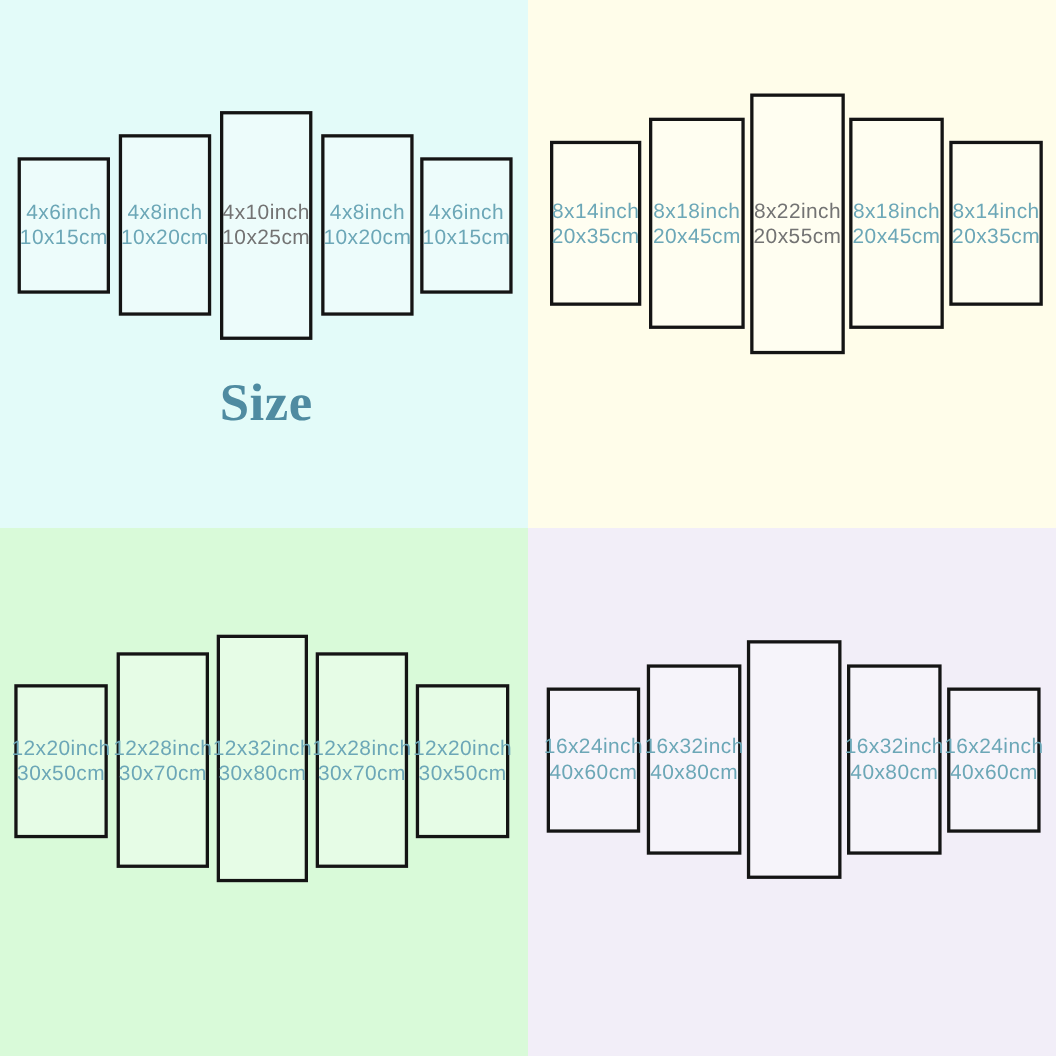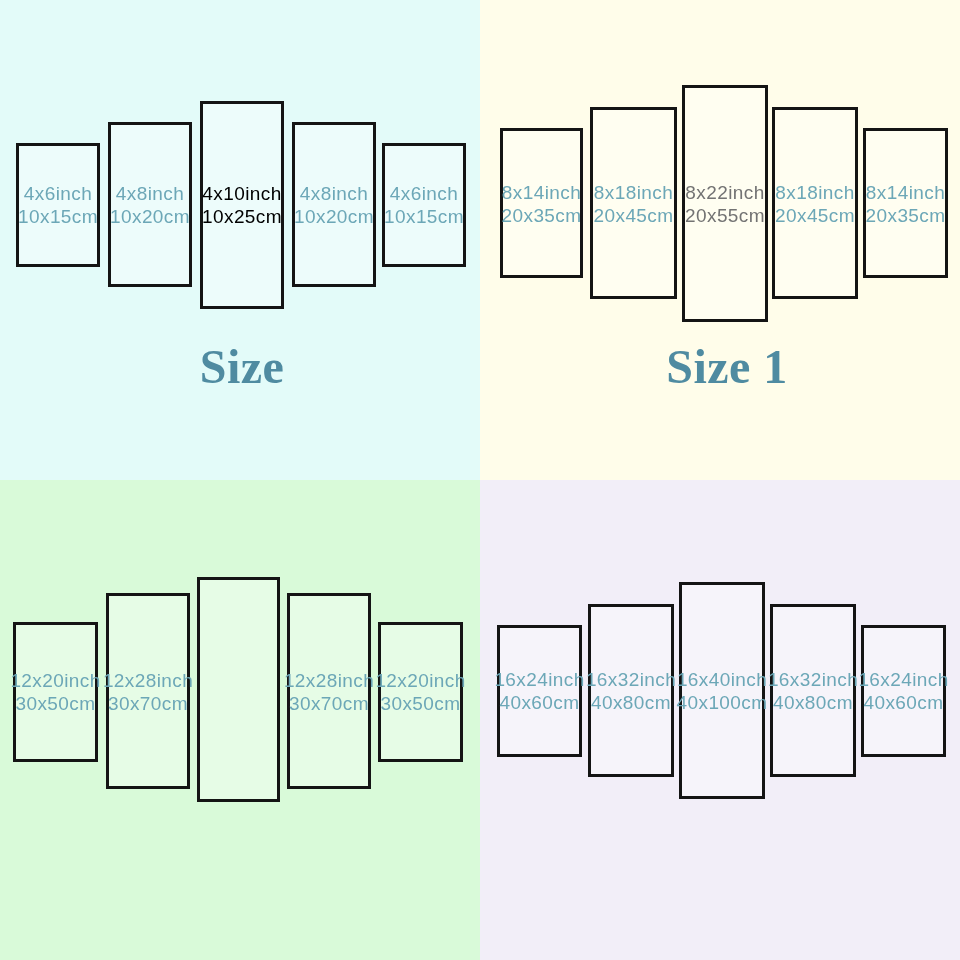--- a/index.html
+++ b/index.html
@@ -65,21 +65,21 @@
         <div class="panel-label" style="left: 58px; top: 182px; color: rgb(108, 167, 183);">
           <div>4x6inch</div>
           <div>10x15cm</div>
         </div>
         <div class="panel" style="left: 108px; top: 122px; width: 84px; height: 165px; border-color: rgb(20, 20, 20); background: rgba(255, 255, 255, 0.35);"></div>
         <div class="panel-label" style="left: 150px; top: 182px; color: rgb(108, 167, 183);">
           <div>4x8inch</div>
           <div>10x20cm</div>
         </div>
         <div class="panel" style="left: 200px; top: 101px; width: 84px; height: 208px; border-color: rgb(20, 20, 20); background: rgba(255, 255, 255, 0.35);"></div>
-        <div class="panel-label" style="left: 242px; top: 182px; color: #000000;">
+        <div class="panel-label" style="left: 242px; top: 182px; color: #737373;">
           <div>4x10inch</div>
           <div>10x25cm</div>
         </div>
         <div class="panel" style="left: 292px; top: 122px; width: 84px; height: 165px; border-color: rgb(20, 20, 20); background: rgba(255, 255, 255, 0.35);"></div>
         <div class="panel-label" style="left: 334px; top: 182px; color: rgb(108, 167, 183);">
           <div>4x8inch</div>
           <div>10x20cm</div>
         </div>
         <div class="panel" style="left: 382px; top: 143px; width: 84px; height: 124px; border-color: rgb(20, 20, 20); background: rgba(255, 255, 255, 0.35);"></div>
         <div class="panel-label" style="left: 424px; top: 182px; color: rgb(108, 167, 183);">
@@ -107,34 +107,37 @@
         <div class="panel" style="left: 292px; top: 107px; width: 86px; height: 192px; border-color: rgb(20, 20, 20); background: rgba(255, 255, 255, 0.35);"></div>
         <div class="panel-label" style="left: 335px; top: 181px; color: rgb(108, 167, 183);">
           <div>8x18inch</div>
           <div>20x45cm</div>
         </div>
         <div class="panel" style="left: 383px; top: 128px; width: 85px; height: 150px; border-color: rgb(20, 20, 20); background: rgba(255, 255, 255, 0.35);"></div>
         <div class="panel-label" style="left: 425.5px; top: 181px; color: rgb(108, 167, 183);">
           <div>8x14inch</div>
           <div>20x35cm</div>
         </div>
-        <h2 class="quadrant-title" style="left: 247px; top: 347px; color: rgb(79, 139, 161);">Size 1</h2>
       </section>
       <section class="quadrant" style="background: rgb(217, 250, 217);">
         <div class="panel" style="left: 13px; top: 142px; width: 85px; height: 140px; border-color: rgb(20, 20, 20); background: rgba(255, 255, 255, 0.35);"></div>
         <div class="panel-label" style="left: 55.5px; top: 189px; color: rgb(108, 167, 183);">
           <div>12x20inch</div>
           <div>30x50cm</div>
         </div>
         <div class="panel" style="left: 106px; top: 113px; width: 84px; height: 196px; border-color: rgb(20, 20, 20); background: rgba(255, 255, 255, 0.35);"></div>
         <div class="panel-label" style="left: 148px; top: 189px; color: rgb(108, 167, 183);">
           <div>12x28inch</div>
           <div>30x70cm</div>
         </div>
         <div class="panel" style="left: 197px; top: 97px; width: 83px; height: 225px; border-color: rgb(20, 20, 20); background: rgba(255, 255, 255, 0.35);"></div>
+        <div class="panel-label" style="left: 238.5px; top: 189px; color: rgb(108, 167, 183);">
+          <div>12x32inch</div>
+          <div>30x80cm</div>
+        </div>
         <div class="panel" style="left: 287px; top: 113px; width: 84px; height: 196px; border-color: rgb(20, 20, 20); background: rgba(255, 255, 255, 0.35);"></div>
         <div class="panel-label" style="left: 329px; top: 189px; color: rgb(108, 167, 183);">
           <div>12x28inch</div>
           <div>30x70cm</div>
         </div>
         <div class="panel" style="left: 378px; top: 142px; width: 85px; height: 140px; border-color: rgb(20, 20, 20); background: rgba(255, 255, 255, 0.35);"></div>
         <div class="panel-label" style="left: 420.5px; top: 189px; color: rgb(108, 167, 183);">
           <div>12x20inch</div>
           <div>30x50cm</div>
         </div>
@@ -144,24 +147,20 @@
         <div class="panel-label" style="left: 59.5px; top: 188px; color: rgb(108, 167, 183);">
           <div>16x24inch</div>
           <div>40x60cm</div>
         </div>
         <div class="panel" style="left: 108px; top: 124px; width: 86px; height: 173px; border-color: rgb(20, 20, 20); background: rgba(255, 255, 255, 0.35);"></div>
         <div class="panel-label" style="left: 151px; top: 188px; color: rgb(108, 167, 183);">
           <div>16x32inch</div>
           <div>40x80cm</div>
         </div>
         <div class="panel" style="left: 199px; top: 102px; width: 86px; height: 217px; border-color: rgb(20, 20, 20); background: rgba(255, 255, 255, 0.35);"></div>
-        <div class="panel-label" style="left: 242px; top: 188px; color: rgb(108, 167, 183);">
-          <div>16x40inch</div>
-          <div>40x100cm</div>
-        </div>
         <div class="panel" style="left: 290px; top: 124px; width: 86px; height: 173px; border-color: rgb(20, 20, 20); background: rgba(255, 255, 255, 0.35);"></div>
         <div class="panel-label" style="left: 333px; top: 188px; color: rgb(108, 167, 183);">
           <div>16x32inch</div>
           <div>40x80cm</div>
         </div>
         <div class="panel" style="left: 381px; top: 145px; width: 85px; height: 132px; border-color: rgb(20, 20, 20); background: rgba(255, 255, 255, 0.35);"></div>
         <div class="panel-label" style="left: 423.5px; top: 188px; color: rgb(108, 167, 183);">
           <div>16x24inch</div>
           <div>40x60cm</div>
         </div>

